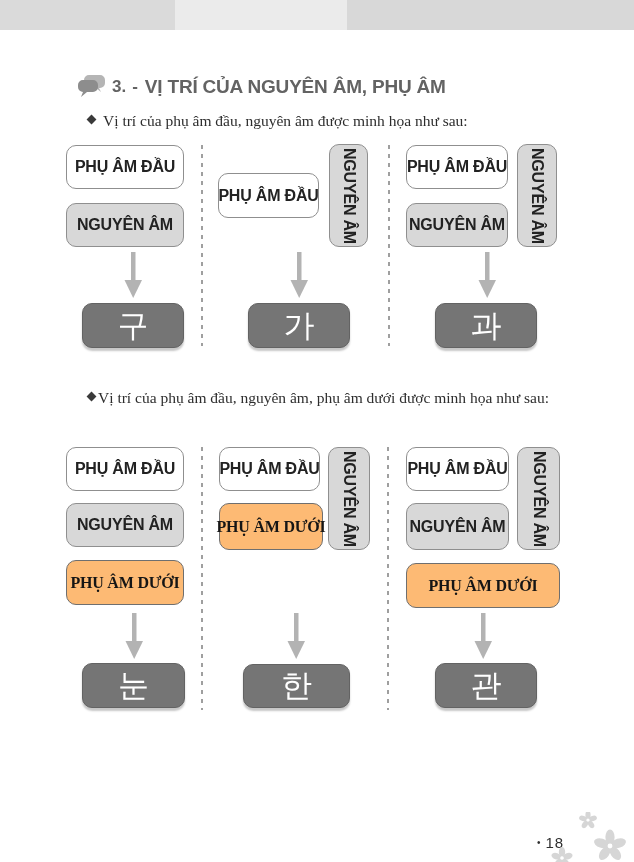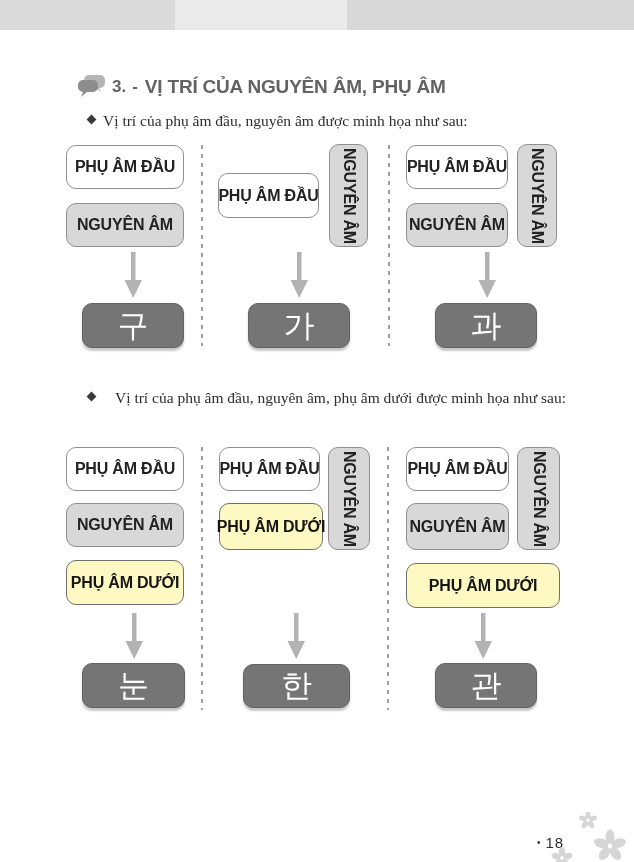--- a/index.html
+++ b/index.html
@@ -18,34 +18,34 @@
   .title-row{position:absolute;left:78px;top:74px;height:26px;display:flex;align-items:center;color:#636363;}
   .title-icon{margin-right:6px;}
   .title-num{font-weight:bold;font-size:17px;margin-right:6px;}
   .title-kr{font-size:16.5px;font-weight:500;letter-spacing:.5px;margin-right:7px;font-family:"Liberation Sans",sans-serif;}
   .title-sep{font-weight:bold;font-size:17px;margin-right:7px;}
   .title-vn{font-weight:bold;font-size:19px;letter-spacing:-0.2px;}
 
   
   .bullet{position:absolute;font-family:"Liberation Serif",serif;color:#2d2d2d;font-size:15.5px;line-height:22px;}
   .b1{left:103px;top:110px;width:480px;}
-  .b2{left:115px;top:387px;width:452px;}
+  .b2{left:98px;top:387px;width:452px;}
   .diamond{position:absolute;width:7px;height:7px;background:#3a3a3a;transform:rotate(45deg);}
   .d1{left:88px;top:116px;}
   .d2{left:88px;top:393px;}
 
   
   .box{
     position:absolute;display:flex;align-items:center;justify-content:center;
     border-radius:10px;font-weight:bold;font-size:16px;letter-spacing:-0.2px;
     color:#222;text-align:center;box-sizing:border-box;white-space:nowrap;
   }
   .white{background:#ffffff;border:1.6px solid #8f8f8f;}
   .light{background:#d8d8d8;border:1.6px solid #8f8f8f;}
-  .medium{background:#fef9c3;border:1.6px solid #6f6f6f;color:#151515;}
+  .medium{background:#fdba74;border:1.6px solid #6f6f6f;color:#151515;font-family:Liberation Serif, serif;}
   .dark{
     background:#757575;border:1px solid #636363;color:#ffffff;
     font-family:"Liberation Serif",serif;font-size:31px;font-weight:normal;
     box-shadow:0 2.5px 2px rgba(0,0,0,0.22);
   }
   .vbox{white-space:normal;}
   .vtext{position:absolute;left:50%;top:50%;transform:translate(-50%,-50%) rotate(90deg);white-space:nowrap;}
 
   .dash{position:absolute;width:2px;background:repeating-linear-gradient(to bottom,#9f9f9f 0 4px,transparent 4px 9px);}
 

